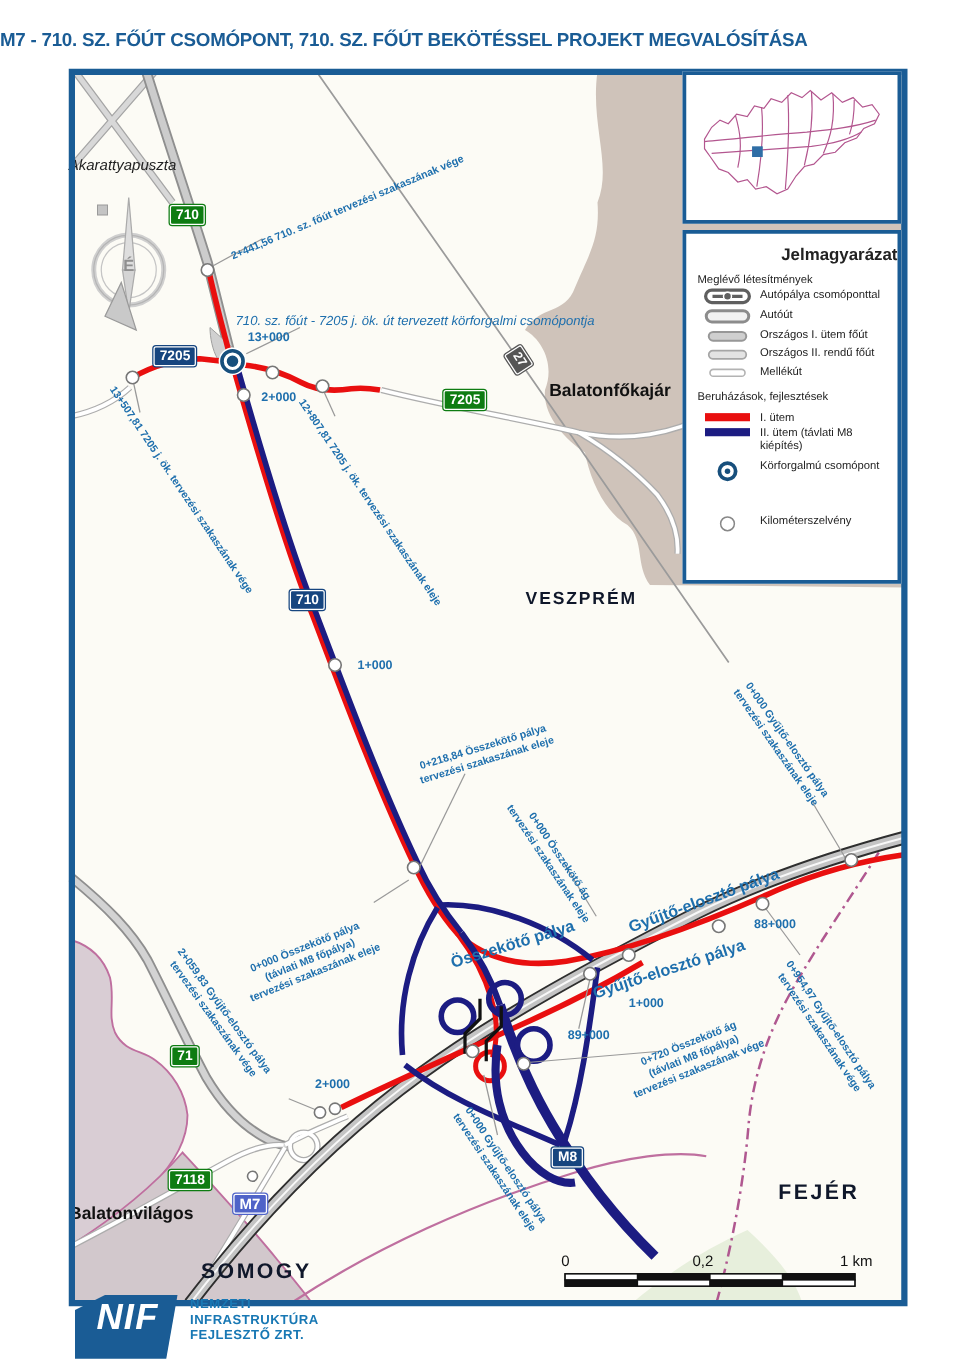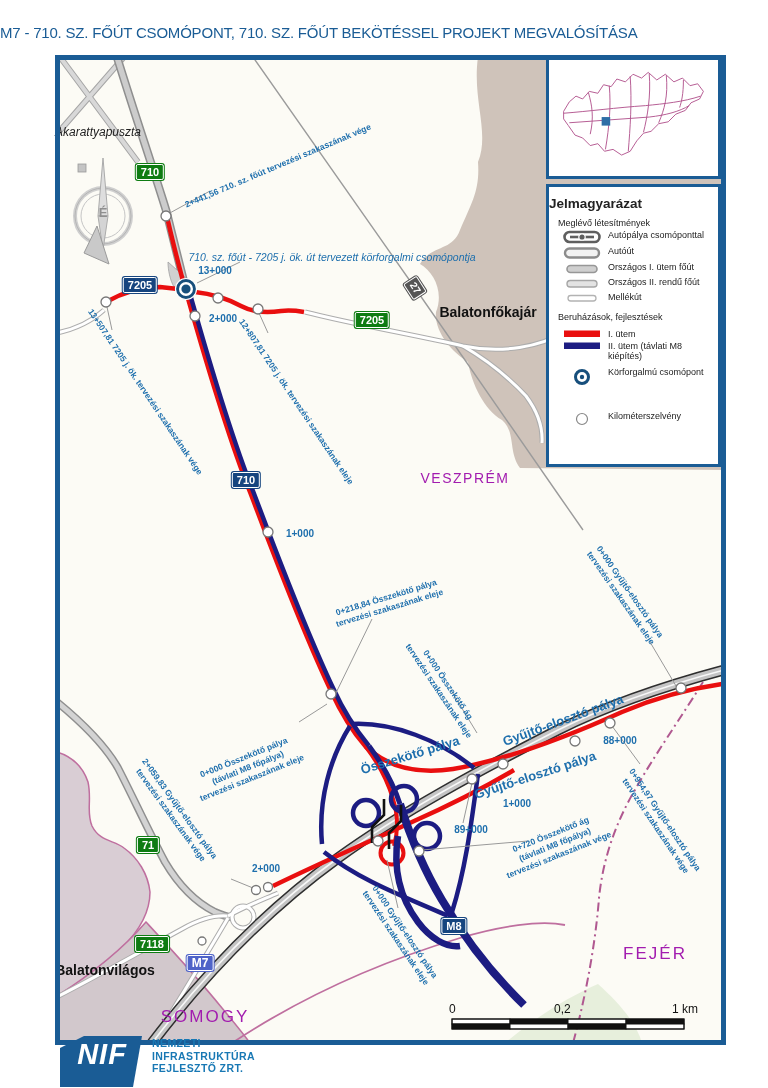--- a/index.html
+++ b/index.html
@@ -1,43 +1,43 @@
 <!DOCTYPE html>
 <html><head>
 <meta charset="utf-8">
 <style>
   html,body{margin:0;padding:0;width:768px;height:1088px;background:#fff;
     font-family:"Liberation Sans",sans-serif;position:relative;overflow:hidden}
   .title{position:absolute;top:24px;left:0;width:636px;text-align:center;
-    font-size:15px;font-weight:normal;color:#1a5c95;letter-spacing:-.2px;white-space:nowrap}
+    font-size:15px;font-weight:bold;color:#1a5c95;letter-spacing:-.2px;white-space:nowrap}
   #mapsvg{position:absolute;left:55px;top:55px;width:671px;height:990px}
   .frame{position:absolute;left:55px;top:55px;width:671px;height:990px;
     border:5px solid #1a5c95;box-sizing:border-box;pointer-events:none;z-index:4}
   .lbl{position:absolute;white-space:nowrap;z-index:3;transform-origin:center}
   .ann{font-size:8.5px;font-weight:bold;color:#1e6fad;text-align:center;line-height:1.3}
   .ann-it{font-size:10.5px;font-style:italic;color:#1e6fad}
   .ch{font-size:10px;font-weight:bold;color:#1e6fad}
   .rname{font-size:13px;font-weight:bold;color:#1e6fad}
   .place{font-weight:bold;color:#111;font-size:14px}
   .place-it{font-style:italic;color:#222;font-size:12px}
-  .county{font-weight:normal;color:#a21caf;letter-spacing:2px;font-size:17px}
+  .county{font-weight:bold;color:#0f172a;letter-spacing:2px;font-size:17px}
   .county.small{font-size:14px;letter-spacing:1.5px}
   .north{font-size:13px;font-weight:bold;color:#8f8f8f}
   .sign{font-weight:bold;color:#fff;font-size:11px;padding:0 4px;border:1.5px solid #fff;
     border-radius:2px;line-height:14px;display:inline-block}
   .sign.green{background:#0e7c12;box-shadow:0 0 0 1px #0e7c12}
   .sign.navy{background:#16457f;box-shadow:0 0 0 1px #16457f}
   .sign.m7{background:#4f63c8;box-shadow:0 0 0 1px #4f63c8;font-size:12px}
   .sign.gray{background:#555;box-shadow:0 0 0 1px #555;font-size:10px;padding:0 3px}
   .sb-num{font-size:12px;color:#111;z-index:3;position:absolute}
   .inset{position:absolute;left:546px;top:57px;width:175px;height:122px;background:#fff;
     border:3px solid #1a5c95;box-sizing:border-box;z-index:5}
   .legend{position:absolute;left:546px;top:184px;width:175px;height:283px;background:#fff;
     border:3px solid #1a5c95;box-sizing:border-box;z-index:5;color:#222}
-  .lg-title{text-align:left;font-weight:bold;font-size:13.5px;margin:9px 0 7px}
+  .lg-title{text-align:right;font-weight:bold;font-size:13.5px;margin:9px 0 7px}
   .lg-head{font-size:9px;margin:3px 0 1px 9px}
   .lg-row{display:flex;align-items:flex-start;margin:2px 0 0 14px;gap:7px}
   .lg-sym{width:38px;flex:0 0 38px;display:flex;justify-content:center;align-items:center}
   .lg-lab{font-size:9px}
   .logo{position:absolute;left:58px;top:1032px;width:250px;height:56px;z-index:6}
   .logo-acronym{position:absolute;left:70px;top:1038px;width:64px;text-align:center;color:#fff;
     font-weight:bold;font-size:29px;letter-spacing:1px;z-index:7;font-style:italic}
   .logo-text{position:absolute;left:152px;top:1037px;z-index:7;color:#1878b4;
     font-weight:bold;font-size:10.5px;letter-spacing:.4px;line-height:12.5px}
 </style>

